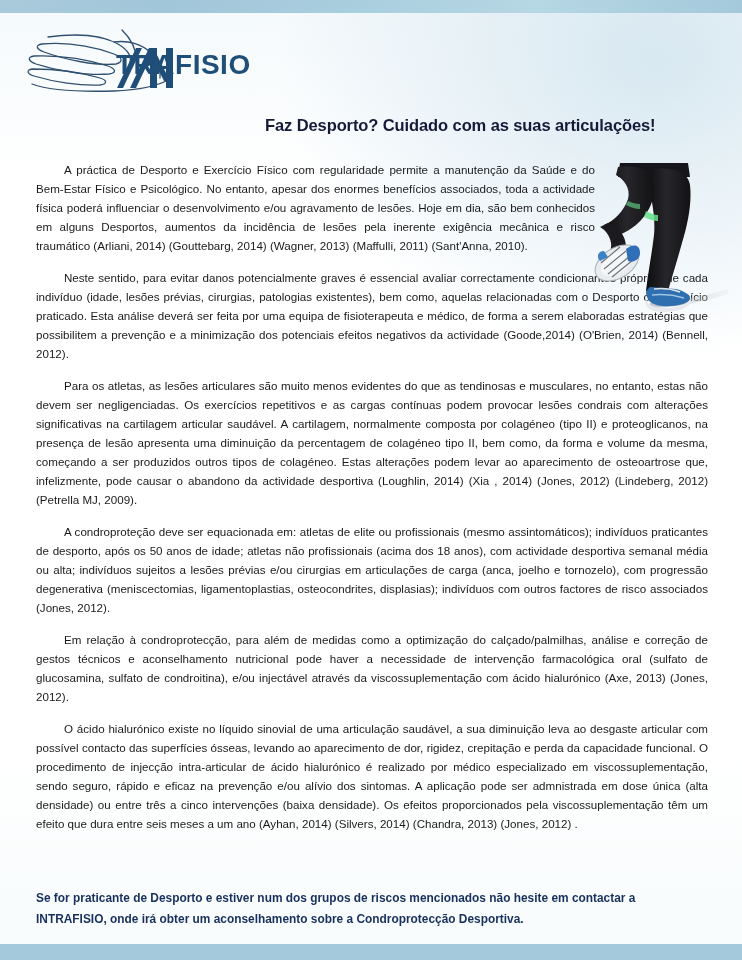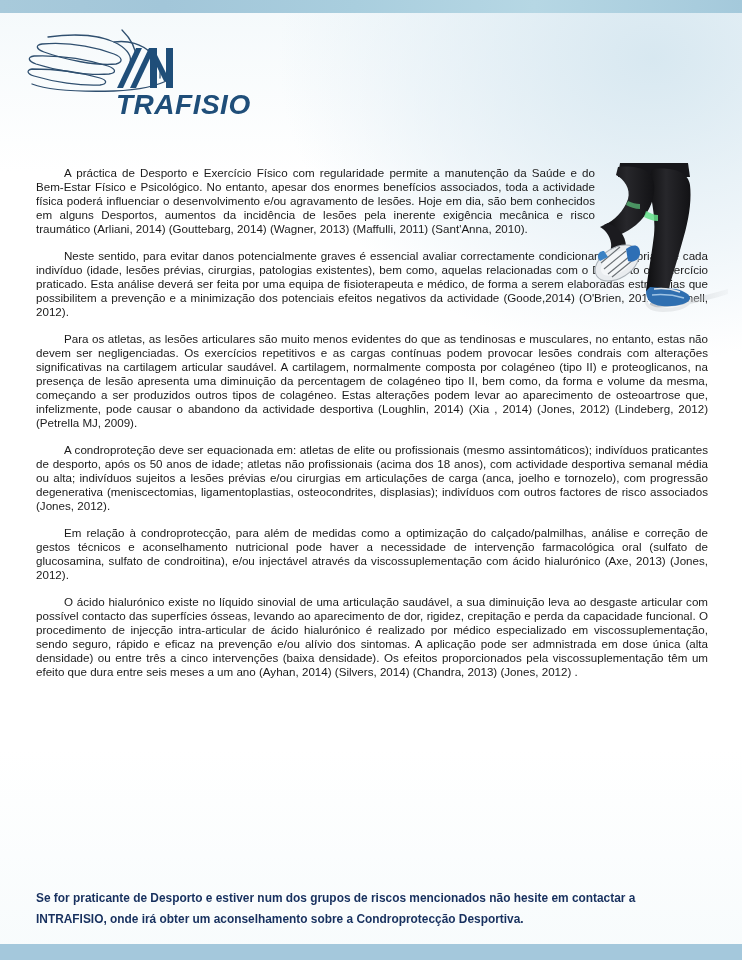--- a/index.html
+++ b/index.html
@@ -50,27 +50,25 @@
     top: 22px;
     width: 250px;
     height: 78px;
   }
   #logo svg { display: block; }
   #logo-word {
     position: absolute;
     left: 98px;
     top: 27px;
     font-family: "Liberation Sans", sans-serif;
-    font-style: italic;
     font-weight: bold;
     font-size: 28px;
     letter-spacing: 0.5px;
     color: #1f4e79;
     white-space: nowrap;
-    margin-top: 40px;
   }
 
   
   #title {
     position: absolute;
     left: 265px;
     top: 116px;
     width: 440px;
     font-size: 16.5px;
     font-weight: bold;
@@ -92,23 +90,23 @@
 
   
   #content {
     position: absolute;
     left: 36px;
     top: 160px;
     width: 672px;
     z-index: 1;
   }
   .para {
-    margin: 6px 0 13px 0;
+    margin: 0 0 13px 0;
     font-size: 11.6px;
-    line-height: 14px;
+    line-height: 19px;
     color: #1a1a1a;
     text-align: justify;
     text-indent: 28px;
     hyphens: none;
   }
   
   .para.wrap1 { width: 559px; }
   .para.wrap2 { width: 672px; }
 
   #closing {
@@ -151,20 +149,21 @@
           <path d="M112 66 L131 26 L137 26 L118 66 Z"></path>
           <path d="M132 26 L139 26 L139 66 L132 66 Z"></path>
           <path d="M130 27 L136 27 L152 59 L146 59 Z"></path>
           <path d="M148 26 L155 26 L155 66 L148 66 Z"></path>
         </g>
       </svg>
     </span>
     <div id="logo-word">TRAFISIO</div>
   </div>
 
+  <div id="title">Faz Desporto? Cuidado com as suas articulações!</div>
 
   <div id="photo">
     <svg width="136" height="160" viewBox="0 0 136 160" xmlns="http://www.w3.org/2000/svg">
       <defs>
         <linearGradient id="tight" x1="0" y1="0" x2="1" y2="0">
           <stop offset="0%" stop-color="#0d0d0f"></stop>
           <stop offset="45%" stop-color="#27272b"></stop>
           <stop offset="100%" stop-color="#121215"></stop>
         </linearGradient>
         <linearGradient id="shadowg" x1="0" y1="0" x2="1" y2="0">

